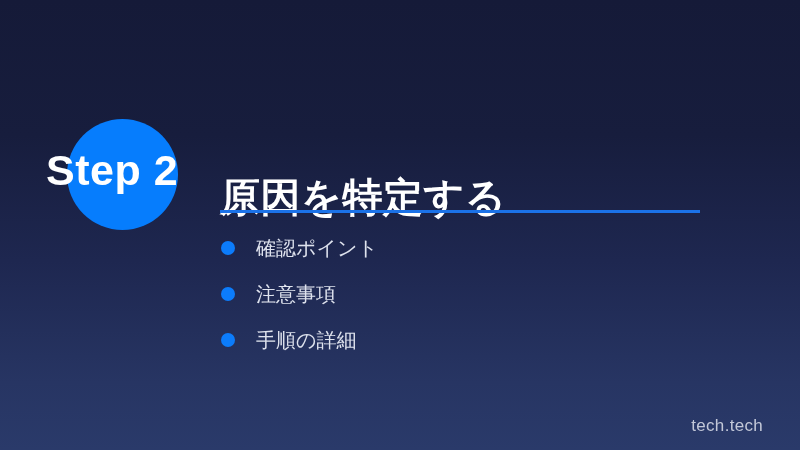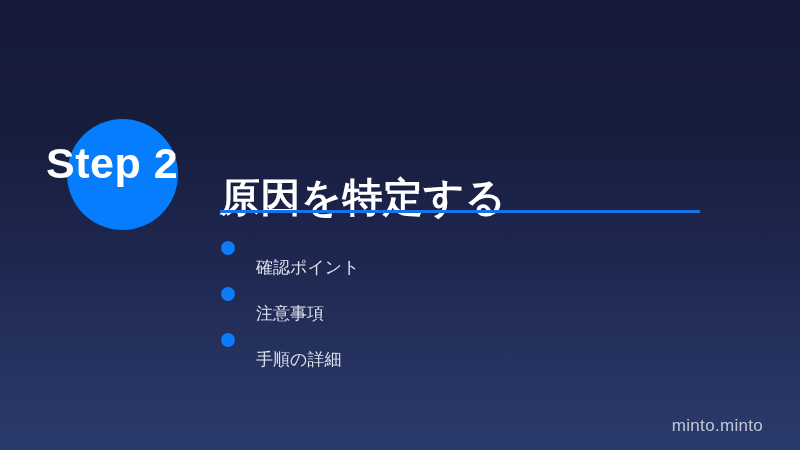--- a/index.html
+++ b/index.html
@@ -31,21 +31,21 @@
     left: 67px;
     top: 9px;
     width: 111px;
     height: 111px;
     border-radius: 50%;
     background: #067dfd;
   }
   #step-label {
     position: absolute;
     left: 46px;
-    top: 32px;
+    top: 39px;
     width: 160px;
     font-size: 43px;
     font-weight: bold;
     color: #ffffff;
     letter-spacing: 0.5px;
     line-height: 1;
     white-space: nowrap;
   }
 
   
@@ -91,25 +91,24 @@
   .bullet-dot {
     position: absolute;
     left: 0;
     top: 3px;
     width: 14px;
     height: 14px;
     border-radius: 50%;
     background: #0c7cfb;
   }
   .bullet-text {
-    font-size: 17px;
+    font-size: 20px;
     color: #dfe3ee;
     line-height: 20px;
     white-space: nowrap;
-    margin-top: 20px;
   }
 
   
   #footer-watermark {
     position: absolute;
     right: 37px;
     bottom: 14px;
     font-size: 17px;
     color: #c3c8d8;
     letter-spacing: 0.3px;
@@ -137,15 +136,15 @@
     <li>
       <span class="bullet-dot"></span>
       <span class="bullet-text">注意事項</span>
     </li>
     <li>
       <span class="bullet-dot"></span>
       <span class="bullet-text">手順の詳細</span>
     </li>
   </ul>
 
-  <div id="footer-watermark">minto.minto</div>
+  <div id="footer-watermark">tech.tech</div>
 
 </div>
 
 </body></html>

